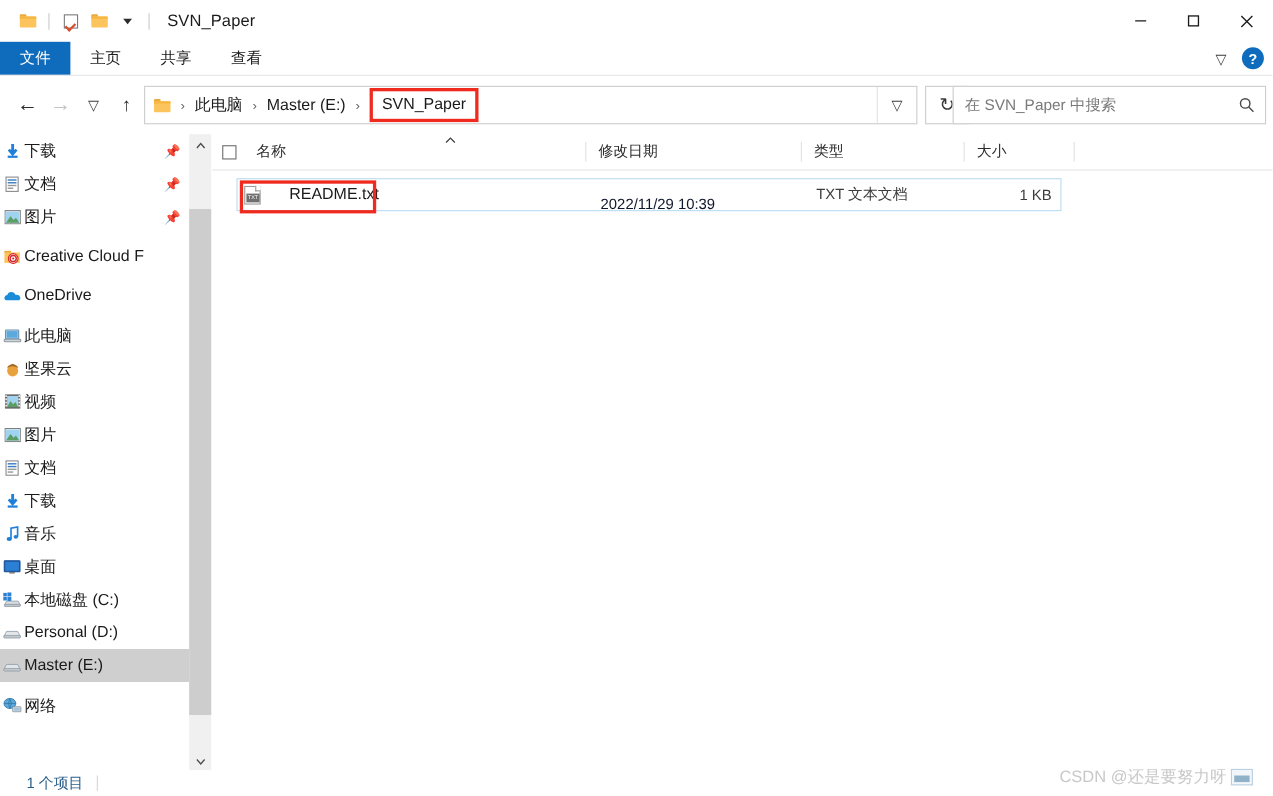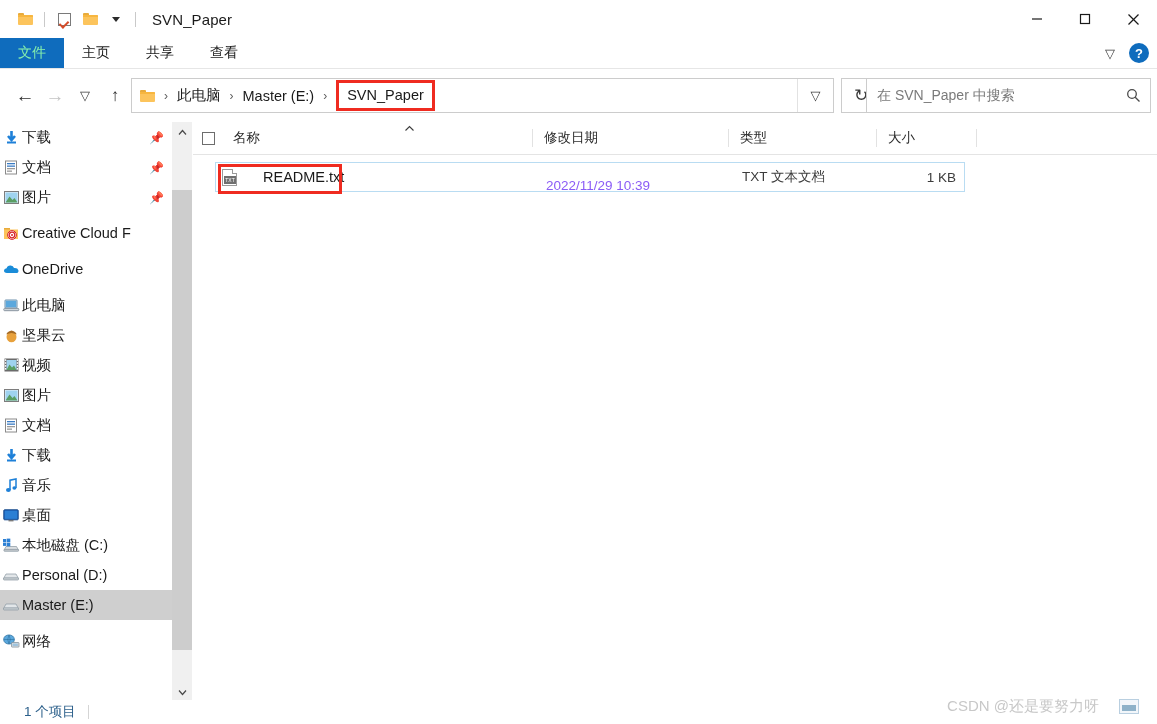--- a/index.html
+++ b/index.html
@@ -58,21 +58,21 @@
 
   
   .ribbon {
     position:absolute; left:0; top:38px; width:1157px; height:30px;
     background:#ffffff; display:flex; align-items:stretch;
   }
   .rtab {
     display:flex; align-items:center; justify-content:center;
     font-size:14px; color:#1a1a1a; padding:0 18px; height:30px;
   }
-  .rtab.active { background:#0f6cbd; color:#86efac; }
+  .rtab.active { background:#0f6cbd; color:#ffffff; }
   .ribbon-right { position:absolute; right:8px; top:0; height:30px; display:flex; align-items:center; gap:14px; }
   .chev-sm { color:#3a3a3a; font-size:13px; line-height:1; }
   .help-btn {
     width:20px;height:20px;border-radius:50%;background:#0f6cbd;color:#fff;
     font-size:13px;font-weight:bold;display:flex;align-items:center;justify-content:center;
   }
   .ribbon-underline { position:absolute; left:0; top:68px; width:1157px; height:1px; background:#e6e6e6; }
 
   
   .addrrow {
@@ -152,36 +152,36 @@
   }
   .txt-ico .corner {
     position:absolute; right:-1px; top:-1px; width:5px; height:5px;
     background:#ffffff; border-left:1px solid #9a9a9a; border-bottom:1px solid #9a9a9a;
   }
   .txt-ico .tag {
     position:absolute; left:1px; bottom:1px; width:12px; height:8px; background:#6f6f6f;
     color:#fff; font-size:5px; line-height:8px; text-align:center; letter-spacing:0px;
   }
   .fname-text { font-size:14.5px; color:#1a1a1a; padding-left:7px; }
-  .fr-date { width:196px; font-size:13.5px; color:#8b5cf6;margin-top:16px; }
+  .fr-date { width:196px; font-size:13.5px; color:#0f172a;margin-top:16px; }
   .fr-type { width:148px; font-size:13.5px; color:#3c3c3c; }
   .fr-size { width:auto; flex:1; font-size:13.5px; color:#3c3c3c; text-align:right; padding-right:8px; }
 
   
   .statusbar {
     position:absolute; left:0; top:700px; width:1157px; height:24px;
     display:flex; align-items:center; background:#ffffff;
   }
   .status-text { font-size:13.5px; color:#2b5f8a; padding-left:24px; }
   .status-sep { width:1px; height:14px; background:#d5d5d5; margin-left:12px; }
 
   
   .watermark {
     position:absolute; right:18px; bottom:8px; font-size:15px; color:#c8c8c8;
-    white-space:nowrap; display:flex; align-items:center; gap:20px;
+    white-space:nowrap; display:flex; align-items:center; gap:4px;
   }
   .wm-img {
     width:20px; height:15px; border:1px solid #b9cfe0; background:#f2f6fa; position:relative;
   }
   .wm-img::after{
     content:''; position:absolute; left:2px; bottom:2px; width:14px; height:6px;
     background:#8fb2c9;
   }
 </style>
 </head>

